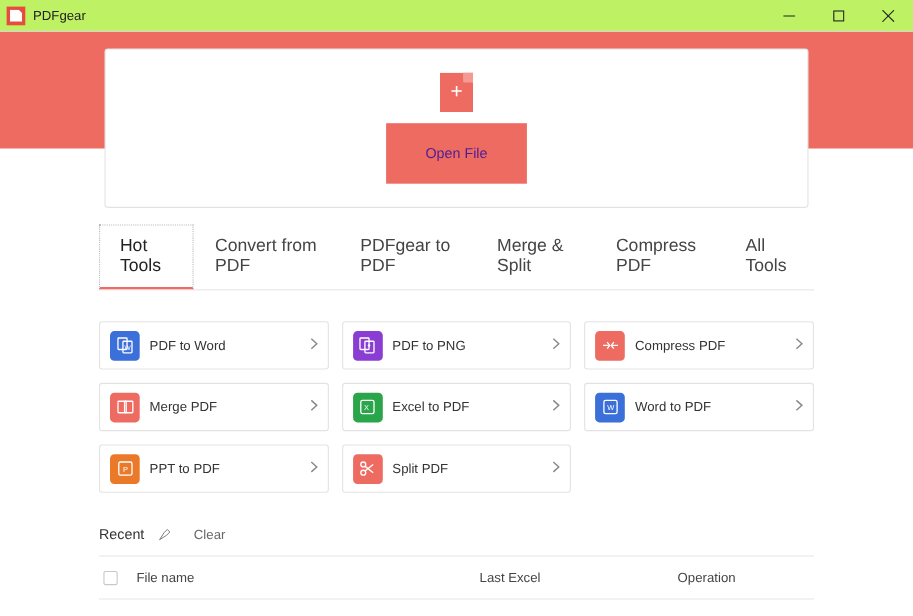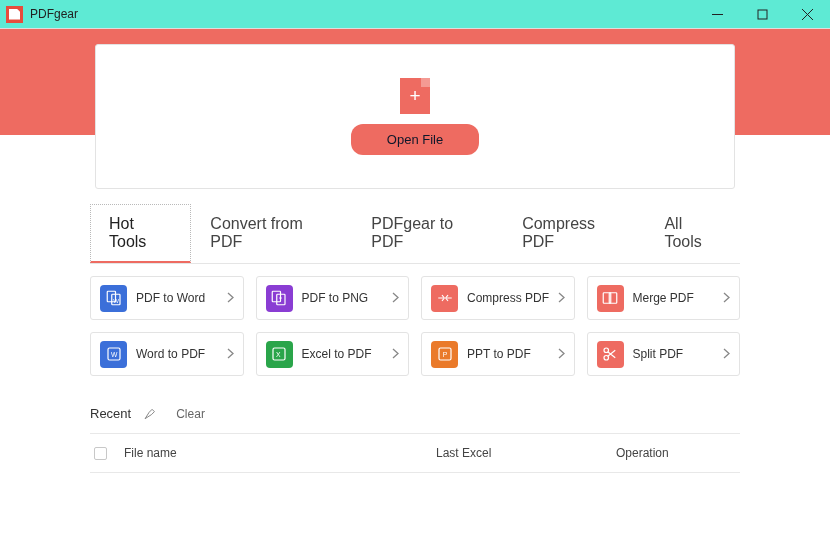--- a/index.html
+++ b/index.html
@@ -1,35 +1,35 @@
 <!DOCTYPE html>
 <html><head>
 <meta charset="utf-8">
 <style>
 * { margin: 0; padding: 0; box-sizing: border-box; font-family: -apple-system, BlinkMacSystemFont, "Segoe UI", Arial, sans-serif; }
 body { width: 830px; height: 560px; background: #fff; overflow: hidden; }
-.titlebar { height: 29px; display: flex; align-items: center; padding: 0 0 0 6px; background: #5eead4; border-bottom: 1px solid #ddd; }
+.titlebar { height: 29px; display: flex; align-items: center; padding: 0 0 0 6px; background: #bef264; border-bottom: 1px solid #ddd; }
 .app-icon { width: 17px; height: 17px; background: #e74c3c; margin-right: 7px; display:flex; align-items:center; justify-content:center; }
 .app-icon::after { content: ""; width: 11px; height: 11px; background: #fff; clip-path: polygon(0 0, 70% 0, 100% 30%, 100% 100%, 0 100%); }
 .app-title { font-size: 12px; color: #222; }
 .win-controls { margin-left: auto; display: flex; }
 .win-btn { width: 45px; height: 29px; display: flex; align-items: center; justify-content: center; cursor: pointer; }
 .win-btn svg { width: 11px; height: 11px; }
 .banner { height: 106px; background: #ee6b61; display: flex; justify-content: center; position: relative; }
 .open-card { position: absolute; top: 15px; width: 640px; height: 145px; background: #fff; border: 1px solid #e3e3e3; border-radius: 3px; display: flex; flex-direction: column; align-items: center; justify-content: center; }
 .file-plus { width: 30px; height: 36px; position: relative; margin-bottom: 10px; }
 .file-plus-body { width: 30px; height: 36px; background: #ee6b61; clip-path: polygon(0 0, 70% 0, 100% 25%, 100% 100%, 0 100%); position: relative; }
 .file-plus-fold { position:absolute; top:0; right:0; width:9px; height:9px; background:#f49a93; }
 .file-plus-sign { position: absolute; top: 50%; left: 50%; transform: translate(-50%, -30%); color: #fff; font-size: 19px; line-height: 0; }
-.open-btn { background: #ee6b61; color: #0f172a; border: none; padding: 8px 36px; font-size: 13px; border-radius: 12px; cursor: pointer; }
+.open-btn { background: #ee6b61; color: #4c1d95; border: none; padding: 20px 36px; font-size: 13px; border-radius: 0; cursor: pointer; }
 .content { padding: 69px 90px 0 90px; }
 .tabs { display: flex; border-bottom: 1px solid #e5e5e5; }
 .tab { padding: 10px 18px; font-size: 16px; color: #444; cursor: pointer; border: 1px solid transparent; }
 .tab.active { border: 1px dotted #b9b9b9; border-bottom: 2px solid #ee6b61; color: #222; }
-.tools-grid { display: grid; grid-template-columns: repeat(4, 1fr); gap: 12px; margin-top: 12px; }
+.tools-grid { display: grid; grid-template-columns: repeat(3, 1fr); gap: 12px; margin-top: 28px; }
 .tool { height: 44px; border: 1px solid #e3e3e3; border-radius: 3px; display: flex; align-items: center; padding: 0 9px 0 9px; cursor: pointer; background:#fff; }
 .tool-icon { width: 27px; height: 27px; border-radius: 4px; display: flex; align-items: center; justify-content: center; flex-shrink: 0; }
 .tool-icon svg { width: 18px; height: 18px; }
 .tool-label { font-size: 12px; color: #333; margin-left: 9px; }
 .tool-chevron { margin-left: auto; color: #888; }
 .tool-chevron svg { width: 7px; height: 11px; }
 .recent-row { display: flex; align-items: center; margin: 30px 0 12px 0; gap: 10px; }
 .recent-label { font-size: 13px; color: #333; }
 .clear-btn { display: flex; align-items: center; gap: 21px; font-size: 12px; color: #666; cursor: pointer; }
 .table { width: 100%; }
@@ -80,20 +80,21 @@
     </div>
     <button class="open-btn">Open File</button>
   </div>
 </div>
 
 <div class="content">
   <div class="tabs" id="tabs">
       <div class="tab active">Hot Tools</div>
       <div class="tab">Convert from PDF</div>
       <div class="tab">PDFgear to PDF</div>
+      <div class="tab">Merge &amp; Split</div>
       <div class="tab">Compress PDF</div>
       <div class="tab">All Tools</div>
     </div>
   <div class="tools-grid" id="tools">
       <div class="tool">
         <div class="tool-icon ic-blue">
           <svg viewBox="0 0 24 24">
             <rect x="3" y="3" width="11" height="14" rx="1" stroke="#fff" stroke-width="1.6" fill="none"></rect>
             <rect x="9" y="7" width="11" height="14" rx="1" stroke="#fff" stroke-width="1.6" fill="none"></rect>
             <text x="11" y="18" font-size="8" fill="#fff">W</text>
@@ -135,39 +136,39 @@
             <rect x="3" y="5" width="10" height="14" rx="1" stroke="#fff" stroke-width="1.6" fill="none"></rect>
             <rect x="11" y="5" width="10" height="14" rx="1" stroke="#fff" stroke-width="1.6" fill="none"></rect>
           </svg>
         </div>
         <div class="tool-label">Merge PDF</div>
         <div class="tool-chevron"><svg viewBox="0 0 7 11">
             <path d="M1 1l5 4.5L1 10" stroke="#888" stroke-width="1.3" fill="none"></path>
           </svg></div>
       </div>
       <div class="tool">
+        <div class="tool-icon ic-green">
+          <svg viewBox="0 0 24 24">
+            <rect x="4" y="4" width="16" height="16" rx="2" stroke="#fff" stroke-width="1.6" fill="none"></rect>
+            <text x="8" y="16" font-size="9" fill="#fff">X</text>
+          </svg>
+        </div>
+        <div class="tool-label">Excel to PDF</div>
+        <div class="tool-chevron"><svg viewBox="0 0 7 11">
+            <path d="M1 1l5 4.5L1 10" stroke="#888" stroke-width="1.3" fill="none"></path>
+          </svg></div>
+      </div>
+      <div class="tool">
         <div class="tool-icon ic-blue">
           <svg viewBox="0 0 24 24">
             <rect x="4" y="4" width="16" height="16" rx="2" stroke="#fff" stroke-width="1.6" fill="none"></rect>
             <text x="8" y="16" font-size="9" fill="#fff">W</text>
           </svg>
         </div>
         <div class="tool-label">Word to PDF</div>
-        <div class="tool-chevron"><svg viewBox="0 0 7 11">
-            <path d="M1 1l5 4.5L1 10" stroke="#888" stroke-width="1.3" fill="none"></path>
-          </svg></div>
-      </div>
-      <div class="tool">
-        <div class="tool-icon ic-green">
-          <svg viewBox="0 0 24 24">
-            <rect x="4" y="4" width="16" height="16" rx="2" stroke="#fff" stroke-width="1.6" fill="none"></rect>
-            <text x="8" y="16" font-size="9" fill="#fff">X</text>
-          </svg>
-        </div>
-        <div class="tool-label">Excel to PDF</div>
         <div class="tool-chevron"><svg viewBox="0 0 7 11">
             <path d="M1 1l5 4.5L1 10" stroke="#888" stroke-width="1.3" fill="none"></path>
           </svg></div>
       </div>
       <div class="tool">
         <div class="tool-icon ic-orange">
           <svg viewBox="0 0 24 24">
             <rect x="4" y="4" width="16" height="16" rx="2" stroke="#fff" stroke-width="1.6" fill="none"></rect>
             <text x="9" y="16" font-size="9" fill="#fff">P</text>
           </svg>

